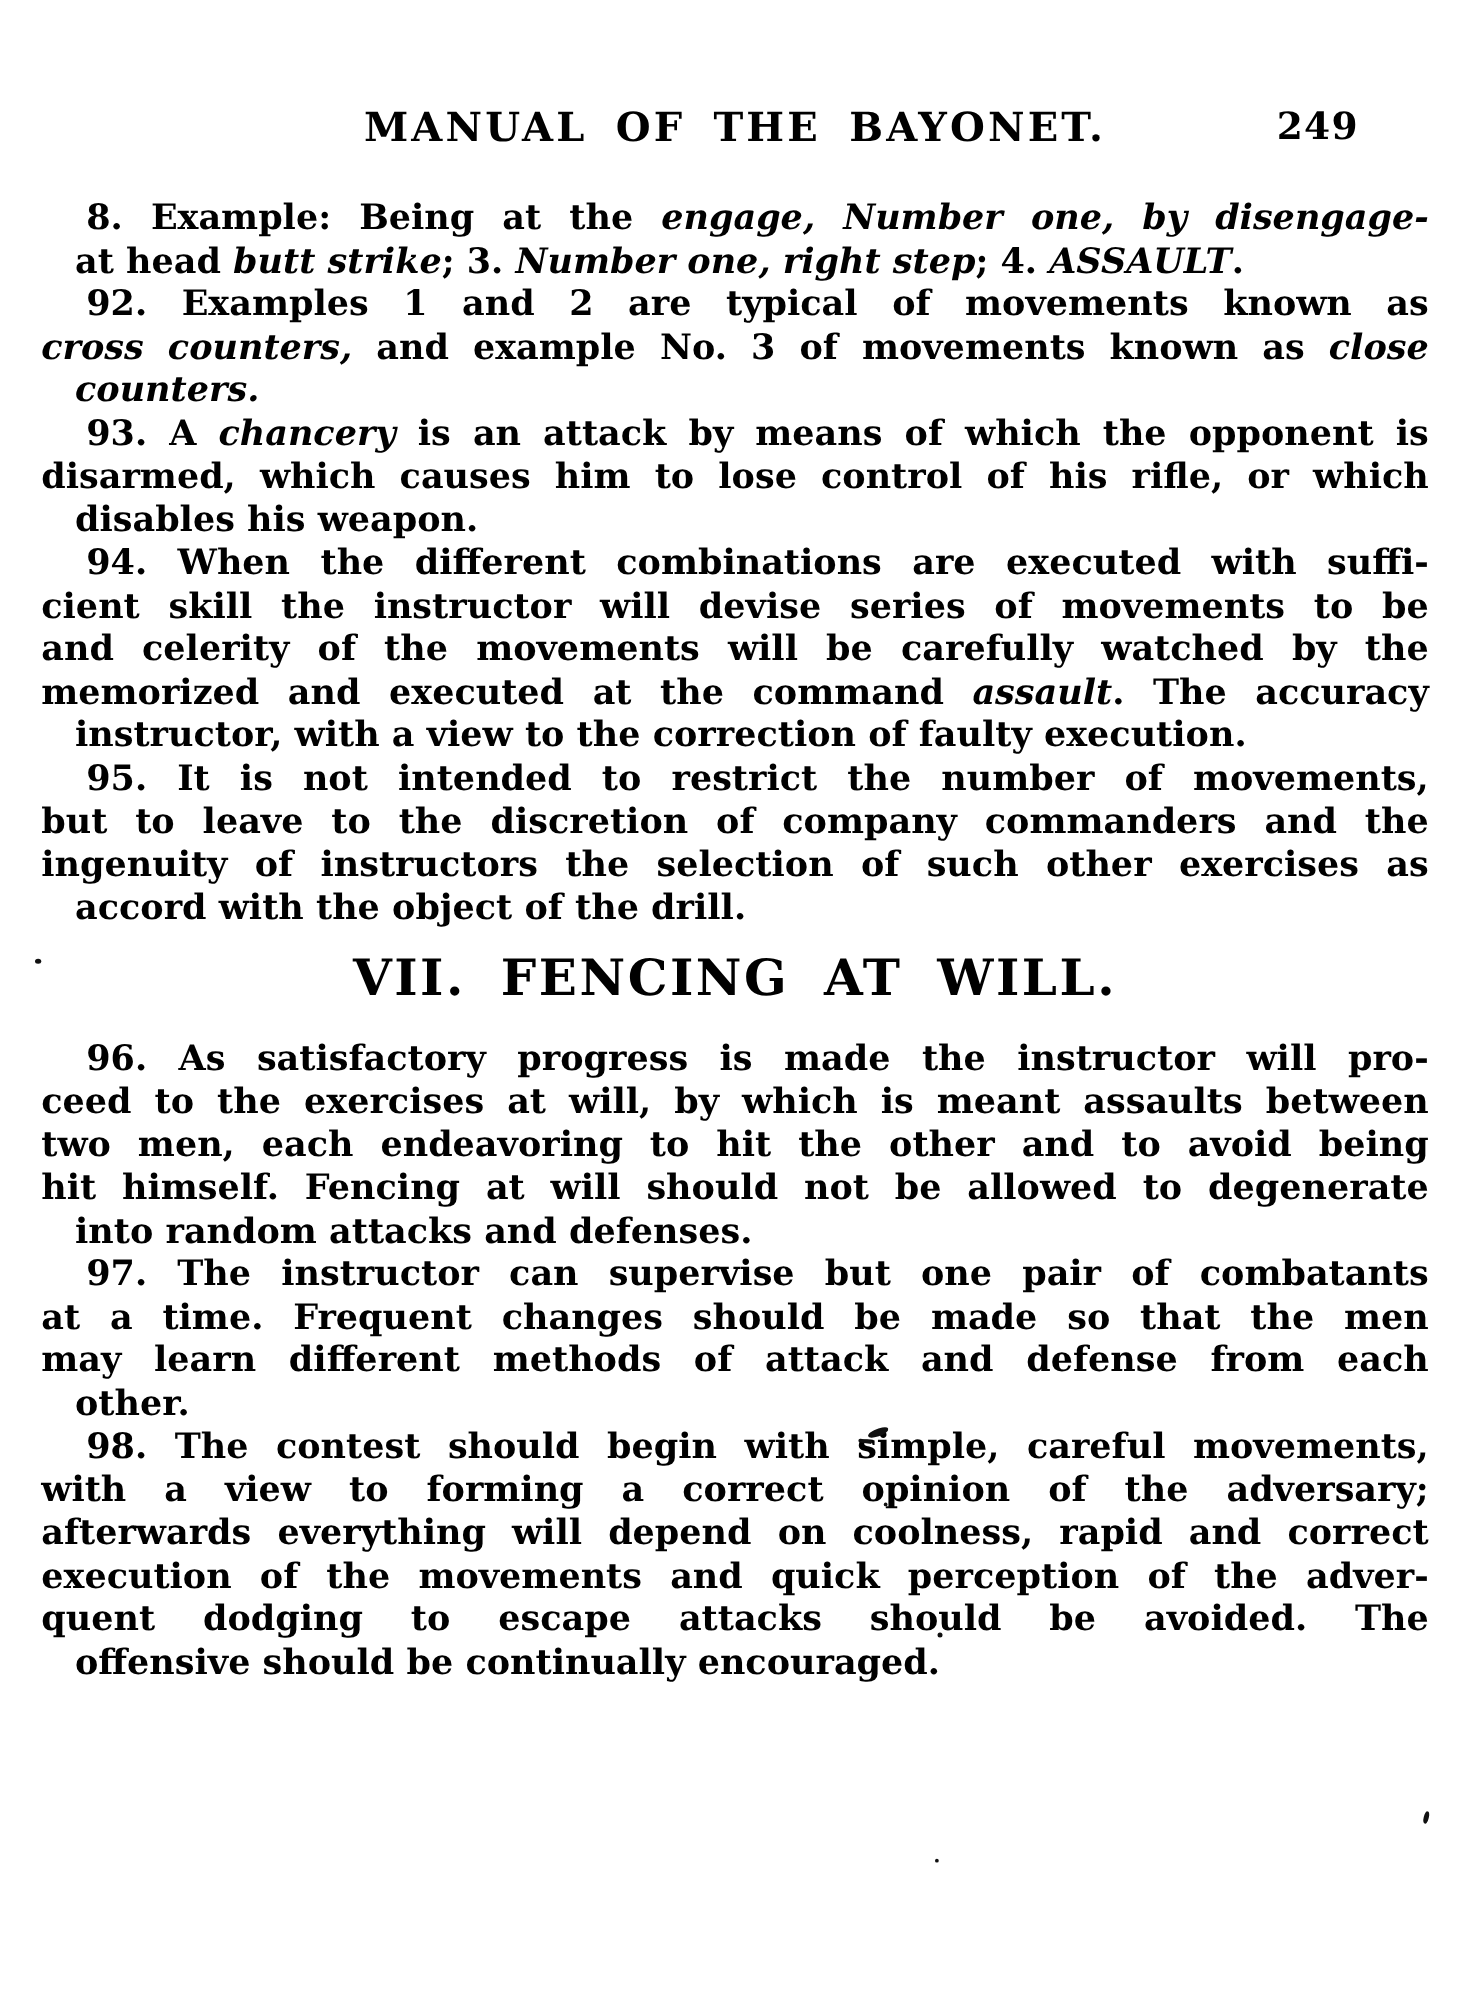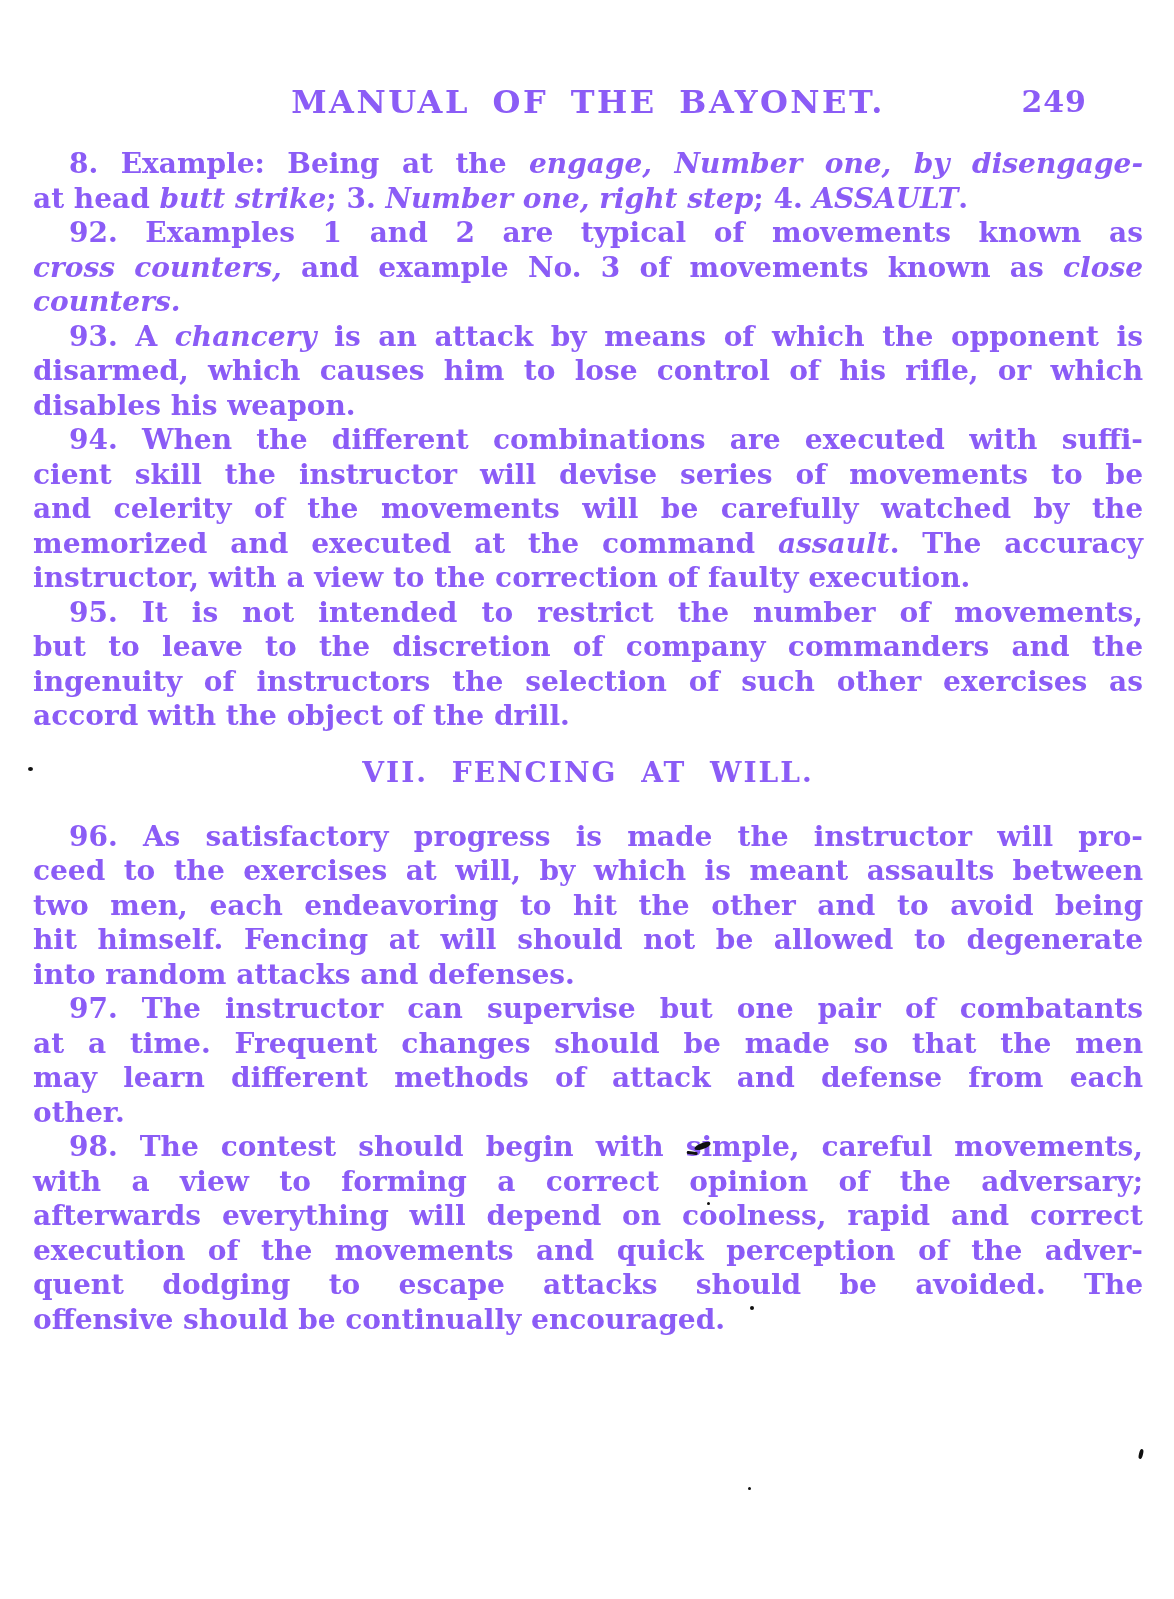--- a/index.html
+++ b/index.html
@@ -2,56 +2,56 @@
 <html><head>
 <meta charset="utf-8">
 <style>
   html, body { margin:0; padding:0; background:#ffffff; }
   .page {
     position:relative;
     width:1174px; height:1599px;
     background:#ffffff;
     overflow:hidden;
     font-family:"DejaVu Serif", serif;
-    color:#8b5cf6;
+    color:#000000;
   }
   .header {
     position:absolute; left:33px; top:82px; width:1110px; height:44px;
   }
   .header .title {
     text-align:center;
     font-weight:bold;
     font-size:32px;
     letter-spacing:2.5px;
     word-spacing:9px;
     line-height:40px;
   }
   .header .pagenum {
     position:absolute; right:56px; top:2px;
     font-weight:bold;
     font-size:30px;
     letter-spacing:1px;
     text-align:right;
   }
   .body-flow {
-    position:absolute; left:33px; top:147px; width:1110px;
+    position:absolute; left:33px; top:157px; width:1110px;
   }
   .para { margin:0; }
   .line {
     font-size:28px;
     font-weight:bold;
     line-height:34.5px;
     text-align:justify;
     text-align-last:justify;
   }
-  .line.last { text-align-last:left; }
+  .line.last { text-align-last:left;margin-left:27px; }
   .line.first { text-indent:36px; }
   .it { font-style:italic; }
   .section-heading {
-    font-size:28px;
+    font-size:40px;
     font-weight:bold;
     text-align:center;
     letter-spacing:2px;
     word-spacing:12px;
     line-height:40px;
     margin:19px 0 27px 0;
   }
   
   .art { position:absolute; background:#101010; }
   .art-scribble {

